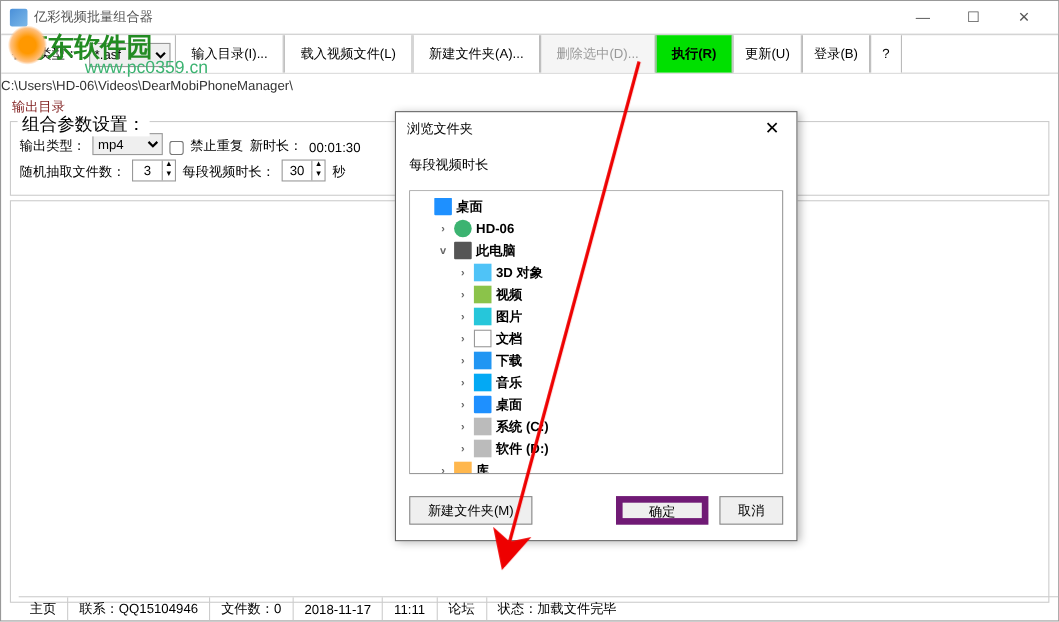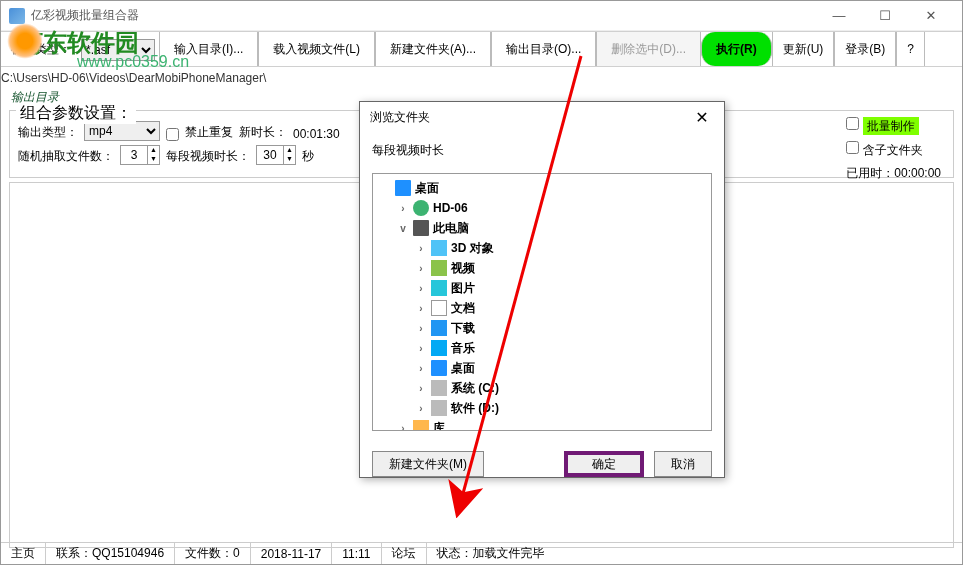--- a/index.html
+++ b/index.html
@@ -9,47 +9,47 @@
     .titlebar-icon { width: 16px; height: 16px; margin-right: 6px; background: linear-gradient(135deg,#4a90d9,#7cb8e8); border-radius: 2px; }
     .titlebar-text { flex: 1; color: #555; font-size: 12px; }
     .titlebar-btns { display: flex; }
     .titlebar-btn { width: 46px; height: 28px; display: flex; align-items: center; justify-content: center; color: #555; font-size: 13px; cursor: pointer; }
     
     .toolbar { height: 36px; display: flex; align-items: stretch; border-top: 1px solid #d0d0d0; border-bottom: 1px solid #d0d0d0; }
     .toolbar-label { display: flex; align-items: center; padding: 0 6px 0 10px; }
     .toolbar-select { height: 22px; width: 74px; margin: 7px 4px; border: 1px solid #999; font-size: 12px; }
     .toolbar-btn { border: 1px solid #bbb; border-top: none; border-bottom: none; display: flex; align-items: center; justify-content: center; padding: 0 14px; background: #fff; cursor: pointer; font-size: 12px; }
     .toolbar-btn.disabled { color: #999; background: #f5f5f5; }
-    .toolbar-btn.exec { background: #00e000; color: #000; font-weight: bold; border-radius: 14px; }
+    .toolbar-btn.exec { background: #00e000; color: #000; font-weight: bold; }
     .toolbar-btn.sm { padding: 0 10px; }
     
     .watermark { position: absolute; left: 18px; top: 26px; font-size: 24px; font-weight: bold; z-index: 2; pointer-events: none; }
     .watermark .brand { color: #228b22; }
     .watermark-img { width: 36px; height: 36px; position: absolute; left: 6px; top: 22px; z-index: 3; background: radial-gradient(circle,#ff9800 30%,#ffc080 60%,transparent 70%); border-radius: 50%; }
     .watermark-url { position: absolute; left: 76px; top: 52px; color: #3cb371; font-size: 16px; z-index: 2; }
     
     .path-row { padding: 4px 0 2px; color: #333; }
-    .section-label { padding: 2px 10px; color: #14532d; font-style: italic; }
+    .section-label { padding: 2px 10px; color: #7f1d1d; }
     
     .params-box { margin: 2px 8px; border: 1px solid #ccc; padding: 6px 8px 8px; position: relative; }
     .params-title { position: absolute; top: -8px; left: 6px; background: #fff; padding: 0 4px; font-size: 16px; }
     .params-row { display: flex; align-items: flex-end; gap: 6px; margin: 4px 0; flex-wrap: wrap; }
     .params-row label { font-size: 12px; }
     .combo { height: 20px; border: 1px solid #999; font-size: 12px; }
     .spin { width: 40px; height: 20px; border: 1px solid #999; display: inline-flex; align-items: center; }
     .spin-val { flex: 1; text-align: center; }
     .spin-btns { display: flex; flex-direction: column; }
     .spin-b { width: 12px; height: 9px; font-size: 7px; line-height: 7px; border-left: 1px solid #999; text-align: center; cursor: pointer; }
     .chk { width: 13px; height: 13px; }
     .green-chk { background: #7fff00; padding: 2px 4px; }
     .right-opts { position: absolute; right: 12px; top: 6px; display: flex; flex-direction: column; gap: 6px; }
     
     .main-area { flex: 1; margin: 4px 8px; border: 1px solid #ccc; height: 366px; background: #fff; }
     
-    .statusbar { position: absolute; bottom: 0; left: 0; right: 0; height: 22px; border-top: 1px solid #ccc; display: flex; align-items: center; font-size: 12px; }
+    .statusbar { position: absolute; bottom: 0; left: 16px; right: 0; height: 22px; border-top: 1px solid #ccc; display: flex; align-items: center; font-size: 12px; }
     .status-cell { border-right: 1px solid #ccc; padding: 0 10px; height: 100%; display: flex; align-items: center; }
     
     
     .dialog { position: absolute; left: 358px; top: 100px; width: 366px; background: #fff; border: 1px solid #666; box-shadow: 2px 2px 8px rgba(0,0,0,.3); z-index: 10; }
     .dialog-title { height: 30px; display: flex; align-items: center; padding: 0 10px; font-size: 12px; justify-content: space-between; }
     .dialog-title-text { flex: 1; }
     .dialog-close { width: 24px; height: 24px; display: flex; align-items: center; justify-content: center; font-size: 16px; cursor: pointer; }
     .dialog-body { padding: 10px 12px; }
     .dialog-prompt { margin-bottom: 14px; font-size: 12px; }
     .tree { border: 1px solid #999; height: 258px; overflow-y: scroll; background: #fff; padding: 4px 2px; font-weight: bold; }
@@ -60,23 +60,23 @@
     .ico-user { background: #3cb371; border-radius: 50%; }
     .ico-pc { background: #555; border-radius: 1px; }
     .ico-3d { background: #4fc3f7; }
     .ico-video { background: #8bc34a; }
     .ico-pic { background: #26c6da; }
     .ico-doc { background: #fff; border: 1px solid #999; }
     .ico-dl { background: #2196f3; }
     .ico-music { background: #03a9f4; }
     .ico-drive { background: #bbb; }
     .ico-lib { background: #ffb74d; }
-    .dialog-btns { display: flex; gap: 10px; padding: 10px 12px 0; }
+    .dialog-btns { display: flex; gap: 10px; padding: 10px 12px 14px; }
     .dlg-btn { height: 26px; padding: 0 16px; border: 1px solid #888; background: #efefef; font-size: 12px; cursor: pointer; }
-    .dlg-btn.primary { border: 4px solid #701a75; padding: 0 24px; font-family: Liberation Serif, serif; }
+    .dlg-btn.primary { border: 6px solid #701a75; padding: 0 24px; font-family: Liberation Serif, serif; }
     .dlg-spacer { flex: 1; }
     
     .arrow-svg { position: absolute; left: 440px; top: 50px; z-index: 20; pointer-events: none; }
   </style>
 </head>
 <body>
 
 <div class="titlebar">
   <div class="titlebar-icon"></div>
   <div class="titlebar-text">亿彩视频批量组合器</div>
@@ -92,36 +92,35 @@
   <span class="brand">河东软件园</span>
 </div>
 <div class="watermark-url">www.pc0359.cn</div>
 
 <div class="toolbar">
   <span class="toolbar-label">视频类型：</span>
   <select class="toolbar-select"><option>*.asf</option></select>
   <button class="toolbar-btn">输入目录(I)...</button>
   <button class="toolbar-btn">载入视频文件(L)</button>
   <button class="toolbar-btn">新建文件夹(A)...</button>
-  <button class="toolbar-btn">输出目录(O)...</button>
   <button class="toolbar-btn disabled">删除选中(D)...</button>
   <button class="toolbar-btn exec">执行(R)</button>
   <button class="toolbar-btn sm">更新(U)</button>
   <button class="toolbar-btn sm">登录(B)</button>
   <button class="toolbar-btn sm">?</button>
 </div>
 
 <div class="path-row">C:\Users\HD-06\Videos\DearMobiPhoneManager\</div>
 <div class="section-label">输出目录</div>
 
 <div class="params-box">
   <div class="params-title">组合参数设置：</div>
   <div class="params-row">
     <label>输出类型：</label>
-    <select class="combo" style="width:76px"><option>mp4</option></select>
+    <select class="combo" style="width:64px"><option>mp4</option></select>
     <input type="checkbox" class="chk" style="">
     <label>禁止重复</label>
     <label>新时长：</label>
     <span>00:01:30</span>
   </div>
   <div class="params-row">
     <label>随机抽取文件数：</label>
     <div class="spin">
       <span class="spin-val">3</span>
       <span class="spin-btns">
@@ -132,25 +131,20 @@
     <label>每段视频时长：</label>
     <div class="spin">
       <span class="spin-val">30</span>
       <span class="spin-btns">
           <span class="spin-b">▲</span>
           <span class="spin-b">▼</span>
         </span>
     </div>
     <label>秒</label>
   </div>
-  <div class="right-opts">
-    <div><input type="checkbox" class="chk" style=""> <span class="green-chk">批量制作</span></div>
-    <div><input type="checkbox" class="chk" style=""> <span>含子文件夹</span></div>
-    <div><span>已用时：</span><span>00:00:00</span></div>
-  </div>
 </div>
 
 <div class="main-area"></div>
 
 <div class="statusbar">
   <div class="status-cell">主页</div>
   <div class="status-cell">联系：QQ15104946</div>
   <div class="status-cell">文件数：0</div>
   <div class="status-cell">2018-11-17</div>
   <div class="status-cell">11:11</div>

